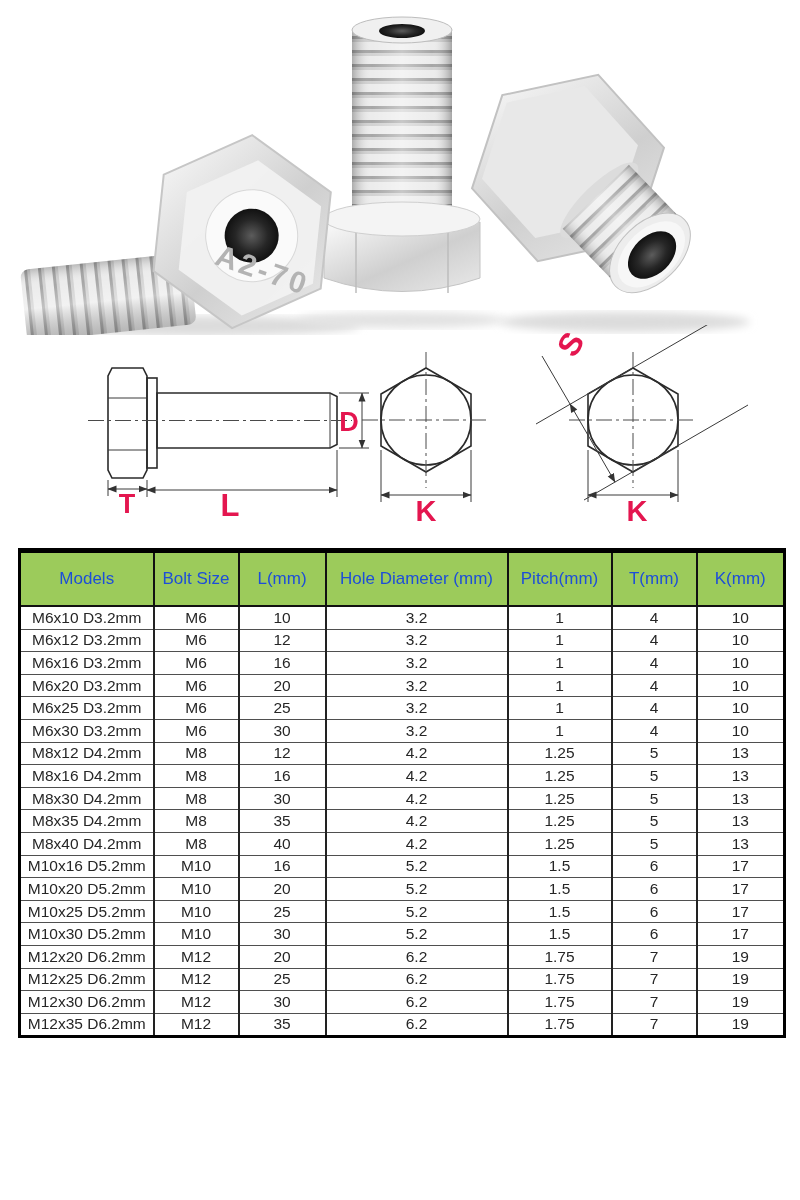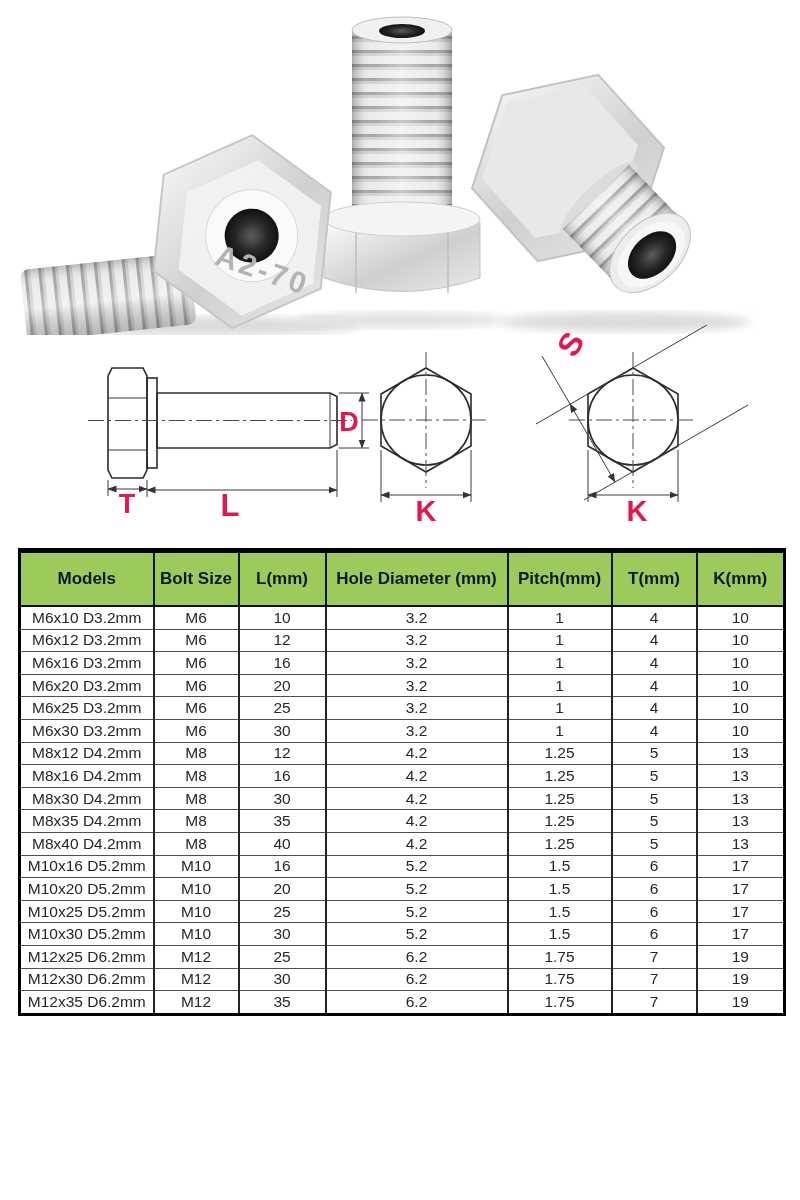--- a/index.html
+++ b/index.html
@@ -4,21 +4,21 @@
 <style>
   :root{ --header-green:#9CCB5B; --label-red:#E4164F; }
   html,body{margin:0;padding:0;background:#fff;}
   .page{position:relative;width:800px;height:1200px;background:#fff;overflow:hidden;
         font-family:"Liberation Sans",sans-serif;}
   .photo-svg{position:absolute;left:0;top:0;}
   .diagram-svg{position:absolute;left:0;top:325px;}
   .table-wrap{position:absolute;left:18px;top:548px;width:765px;}
   table.spec{border-collapse:collapse;table-layout:fixed;width:765px;
              border:3px solid #000;border-top:5px solid #000;}
-  table.spec th{background:var(--header-green);color:#0f172a;font-size:17px;font-weight:bold;
+  table.spec th{background:var(--header-green);color:#1d4ed8;font-size:17px;font-weight:normal;
                 height:52px;border:2px solid #111;padding:0 2px;text-align:center;}
   table.spec td{font-size:15.5px;color:#262626;text-align:center;height:21.6px;padding:0 1px;
                 border-left:2px solid #222;border-right:2px solid #222;
                 border-top:1.5px solid #4f4f4f;border-bottom:1.5px solid #4f4f4f;
                 white-space:nowrap;overflow:hidden;}
   col.c0{width:134px} col.c1{width:85px} col.c2{width:87px} col.c3{width:182px}
   col.c4{width:104px} col.c5{width:85px} col.c6{width:88px}
   .dim-label{fill:var(--label-red);font-weight:bold;font-family:"Liberation Sans",sans-serif;}
   .draw{stroke:#2b2b2b;stroke-width:1.6;fill:none;}
   .thin{stroke:#3a3a3a;stroke-width:1;fill:none;}
@@ -322,20 +322,29 @@
           <tr>
             <td>M10x30 D5.2mm</td>
             <td>M10</td>
             <td>30</td>
             <td>5.2</td>
             <td>1.5</td>
             <td>6</td>
             <td>17</td>
           </tr>
           <tr>
+            <td>M12x20 D6.2mm</td>
+            <td>M12</td>
+            <td>20</td>
+            <td>6.2</td>
+            <td>1.75</td>
+            <td>7</td>
+            <td>19</td>
+          </tr>
+          <tr>
             <td>M12x25 D6.2mm</td>
             <td>M12</td>
             <td>25</td>
             <td>6.2</td>
             <td>1.75</td>
             <td>7</td>
             <td>19</td>
           </tr>
           <tr>
             <td>M12x30 D6.2mm</td>

